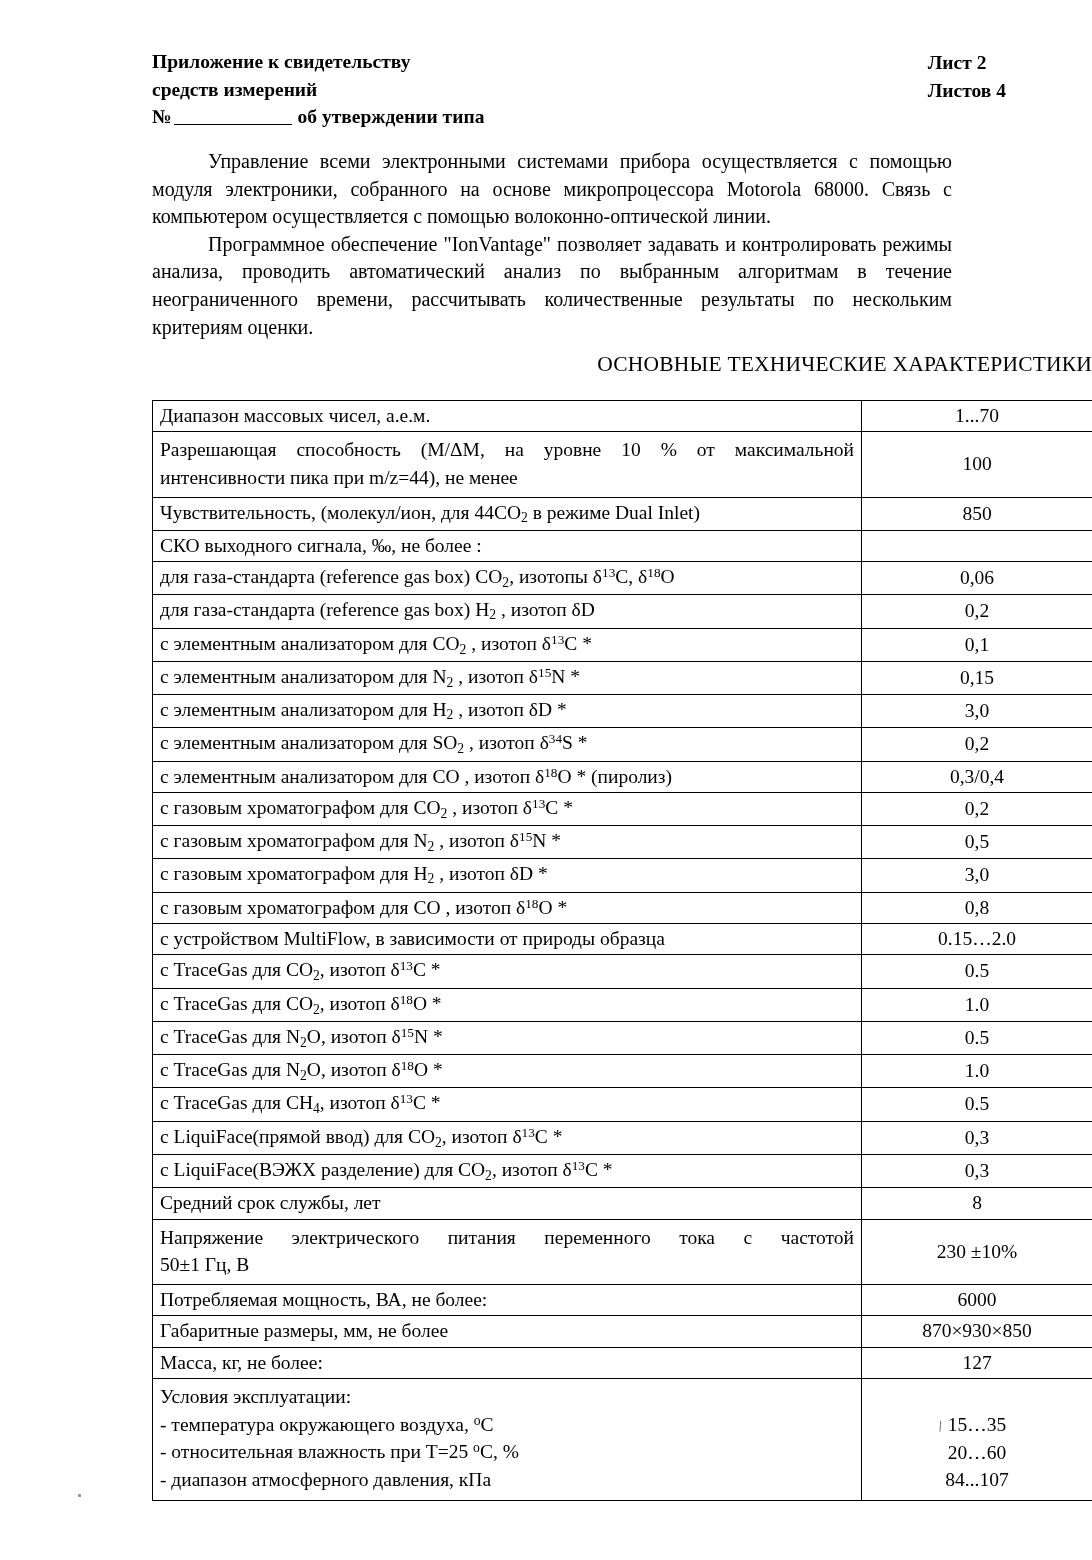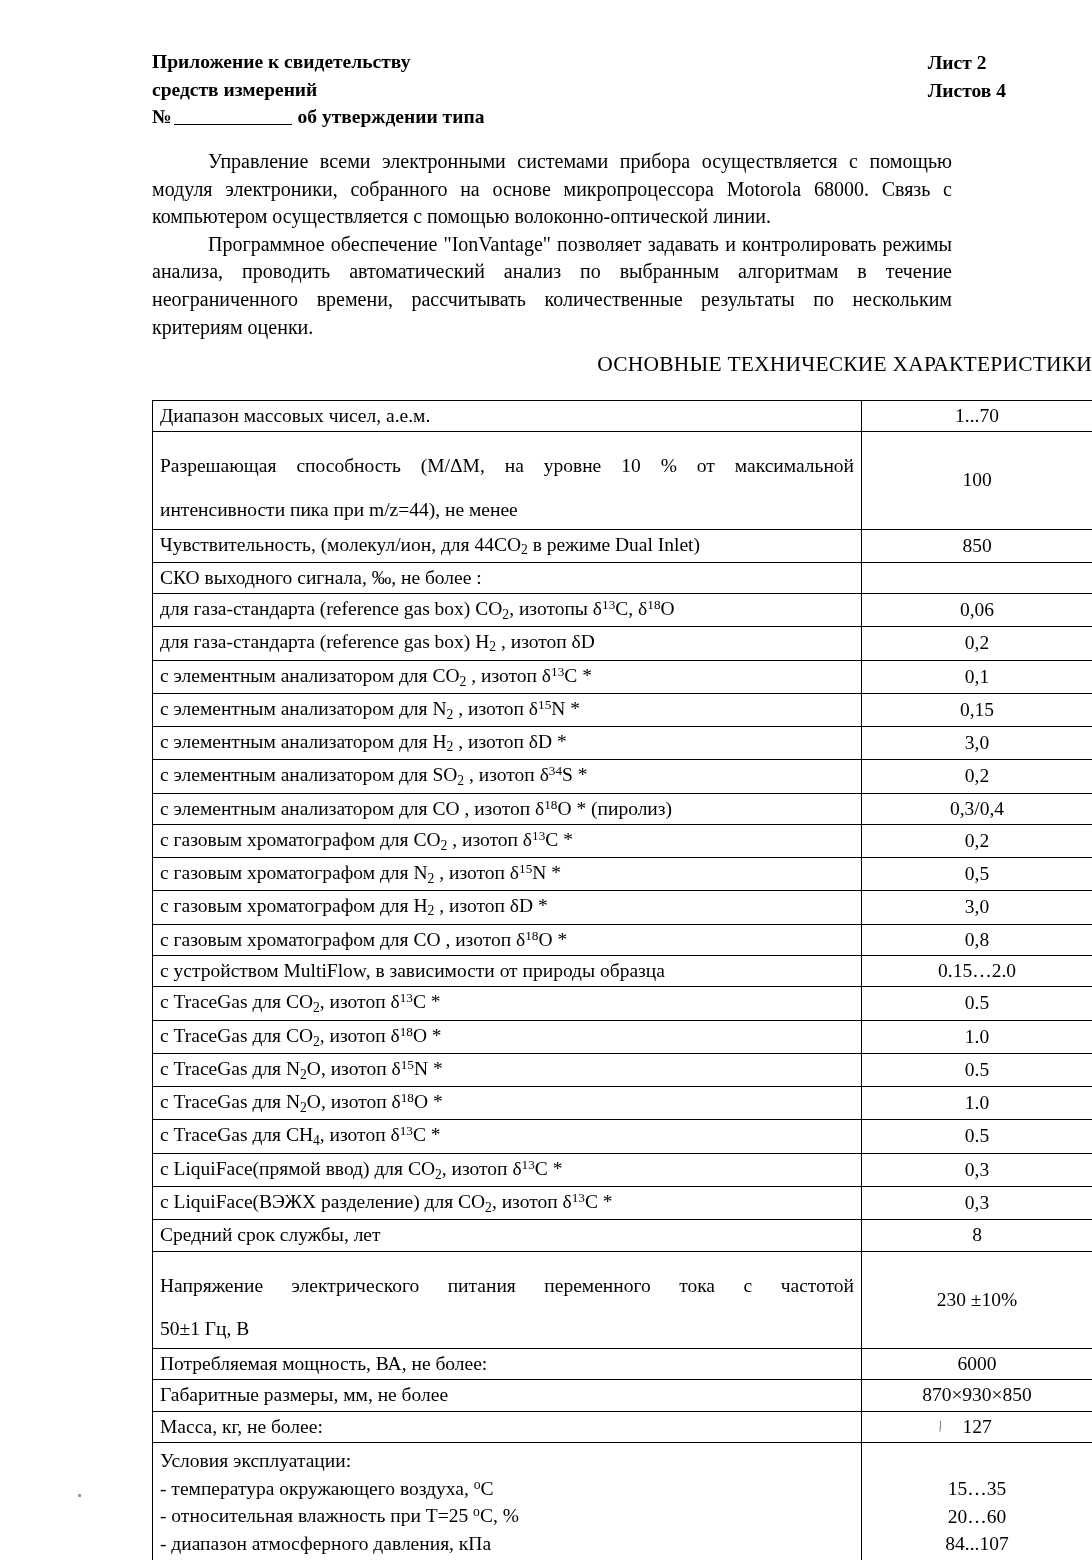--- a/index.html
+++ b/index.html
@@ -95,21 +95,21 @@
     line-height: 1.30;
   }
   .spec-table td.label { width: 694px; text-align: left; }
   .spec-table td.value { width: 216px; text-align: center; margin-top: 40px; }
   .spec-table td.label.justify {
     text-align: justify;
     text-justify: inter-word;
     padding-top: 4px;
     padding-bottom: 5px;
   }
-  .spec-table td.label.justify .ln { display: block; margin-top: 16px; }
+  .spec-table td.label.justify .ln { display: block; }
   .spec-table td.label.justify .ln.j {
     text-align: justify;
     text-align-last: justify;
   }
   .spec-table td.multiline { padding-top: 4px; padding-bottom: 6px; }
   .spec-table td.multiline .ln { display: block; line-height: 1.42; }
   .spec-table td.val-multi { vertical-align: middle; }
   .spec-table td.val-cond {
     vertical-align: bottom;
     padding-bottom: 6px;

